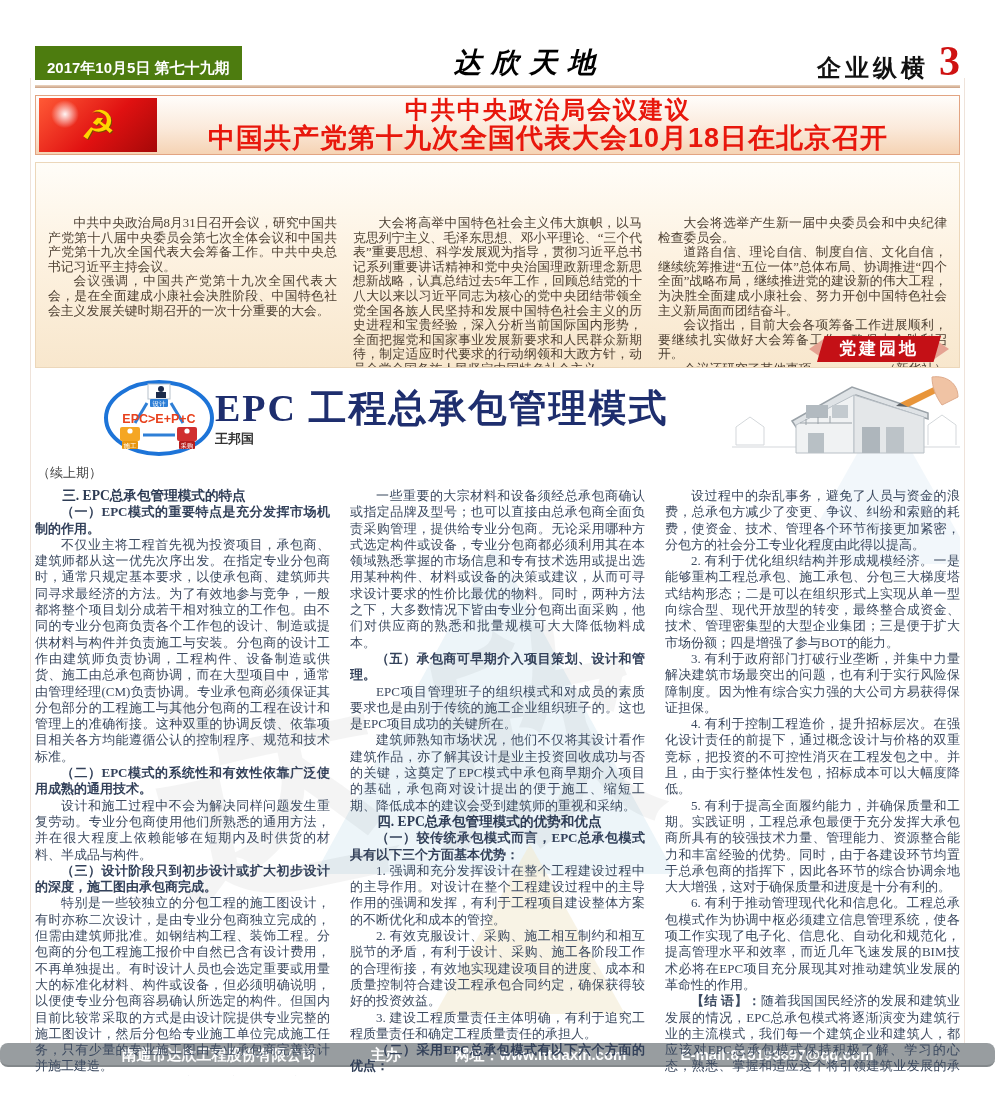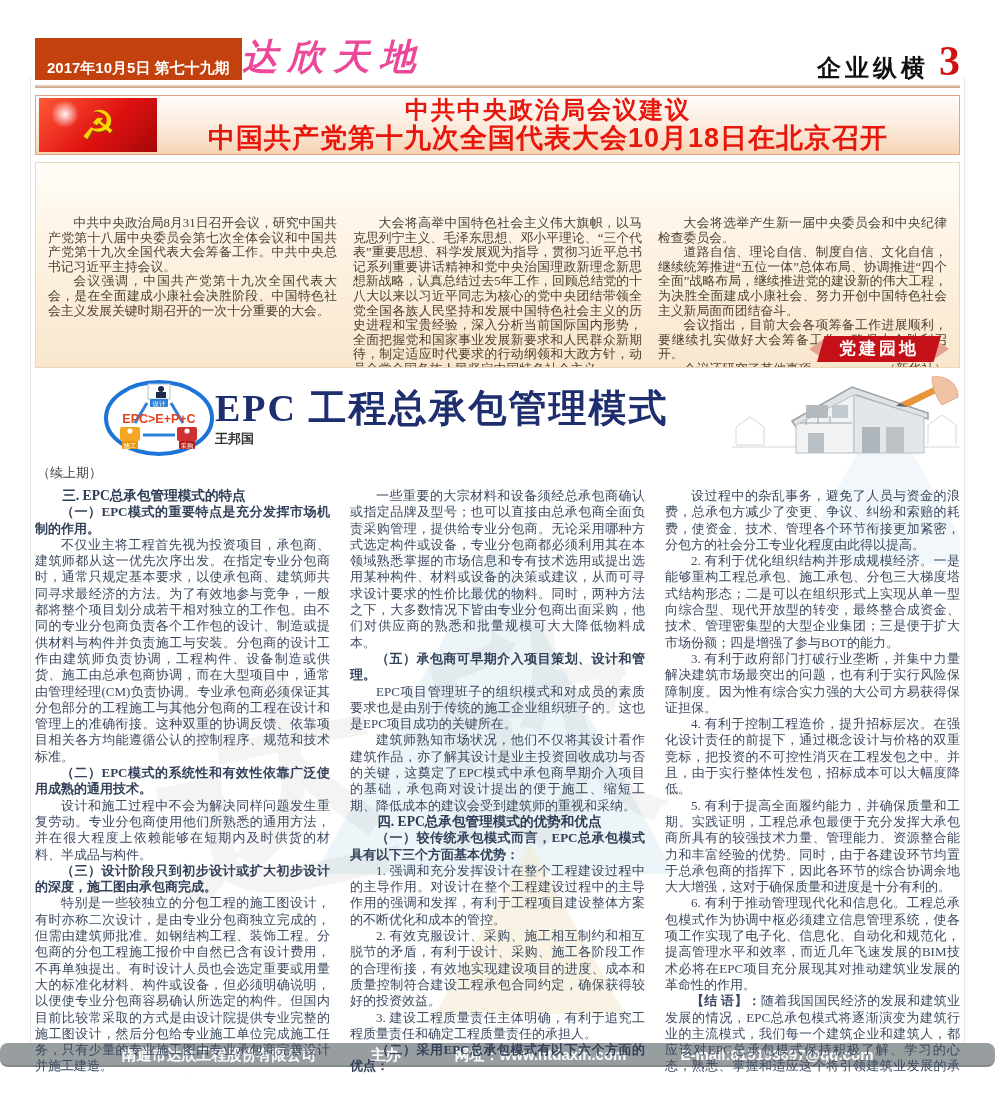--- a/index.html
+++ b/index.html
@@ -4,24 +4,24 @@
 <style>
   * { margin:0; padding:0; box-sizing:border-box; }
   html,body { width:995px; height:1105px; background:#fff; }
   body { font-family:"Liberation Serif", serif; position:relative; overflow:hidden; }
   .page { position:absolute; inset:0; background:#fff; }
   .frame-line { position:absolute; top:78px; bottom:40px; width:1px; background:#efe3da; }
   .frame-left { left:30px; } .frame-right { right:30px; }
 
   
   .masthead { display:flex; align-items:flex-end; margin:46px 35px 0; height:34px; }
-  .date-box { background:#c2410c; color:#fff; font:bold 15px/1 "Liberation Sans",sans-serif;
-              padding:22px 12px 5px; white-space:nowrap; }
-  .paper-title { flex:1; color:#ec4899; font-weight:bold; font-style:italic;
-                 font-size:36px; letter-spacing:10px; font-family:"Liberation Serif",serif;
+  .date-box { background:#4d7c0f; color:#fff; font:bold 15px/1 "Liberation Sans",sans-serif;
+              padding:14px 12px 5px; white-space:nowrap; }
+  .paper-title { flex:1; text-align:center; color:#000000; font-weight:bold; font-style:italic;
+                 font-size:28px; letter-spacing:10px; font-family:"Liberation Serif",serif;
                  transform:translateY(2px); }
   .section-box { display:flex; align-items:flex-end; gap:10px; }
   .section-name { font-weight:bold; font-size:24px; letter-spacing:4px; color:#111; line-height:1; }
   .page-number { color:#cf1212; font:bold 42px/0.85 "Liberation Serif",serif; }
   .head-rule { margin:5px 35px 0; height:3px;
                background:linear-gradient(#ecd6c2,#c99f82); }
 
   
   .banner { margin:7px 35px 0; height:60px; border:1px solid #e2a482; display:flex; align-items:center;
             background:linear-gradient(180deg,#fffdfb 0%,#fbeadb 55%,#f5d3b4 100%); overflow:hidden; }

